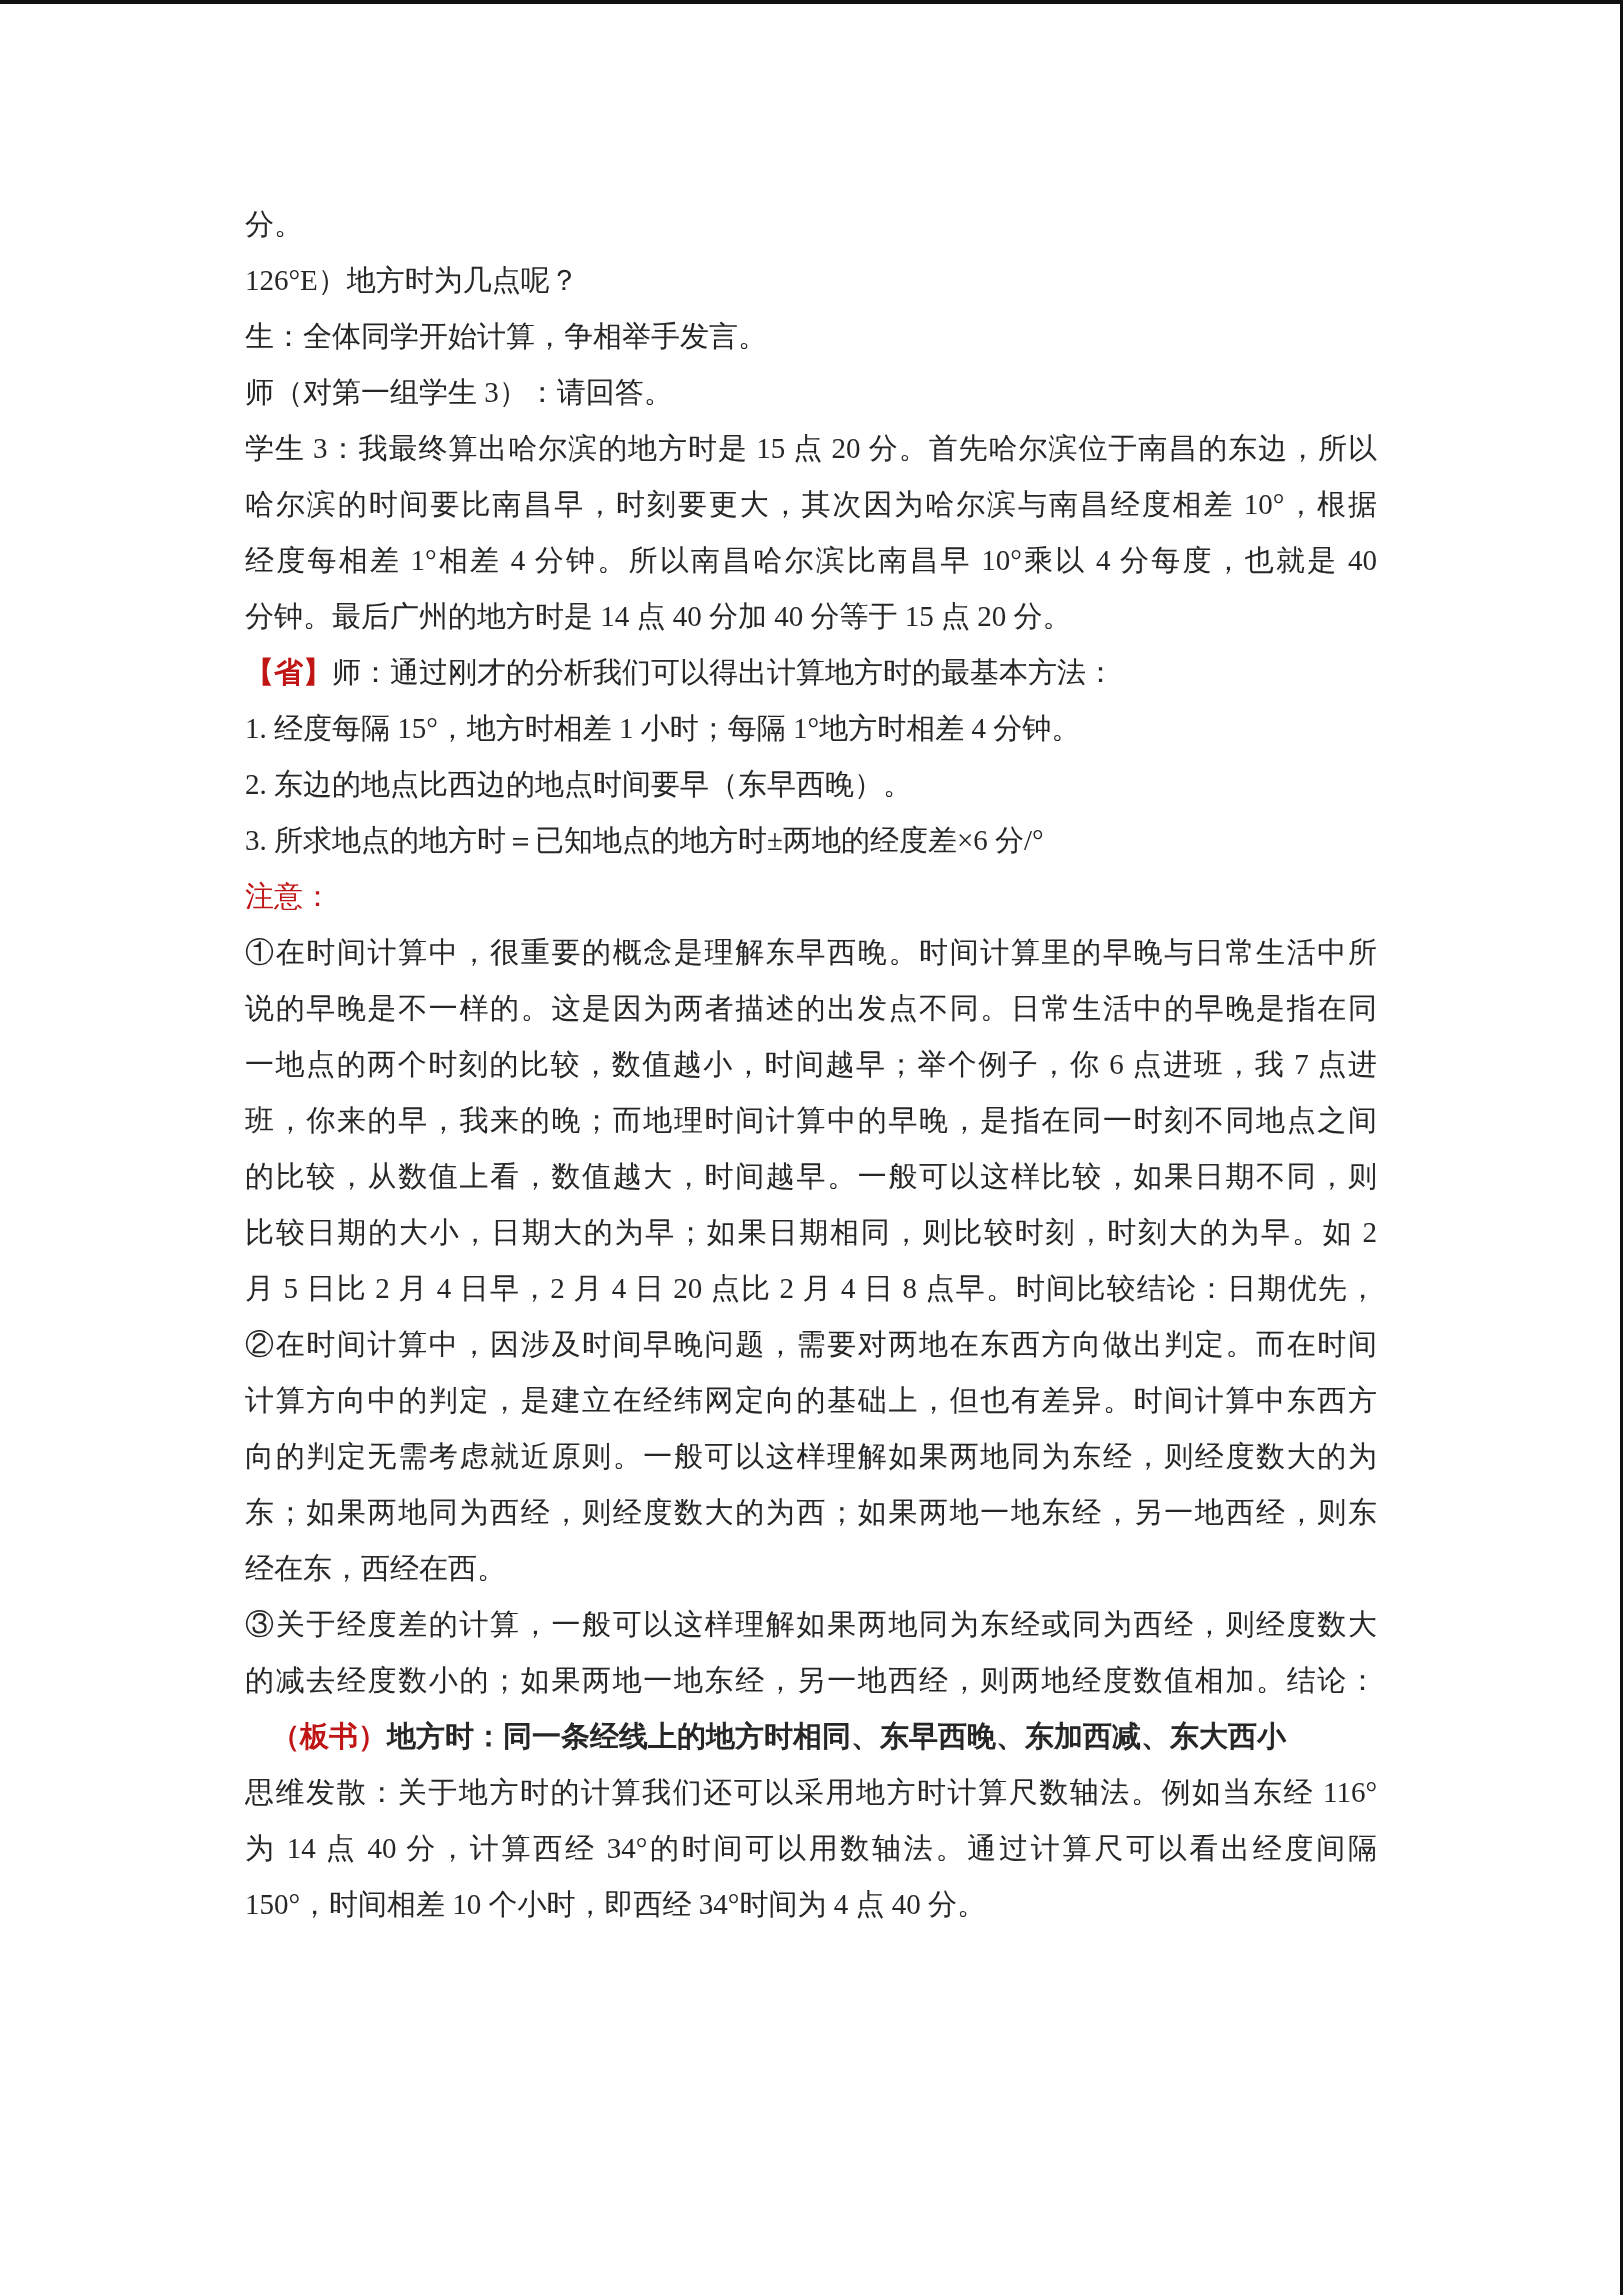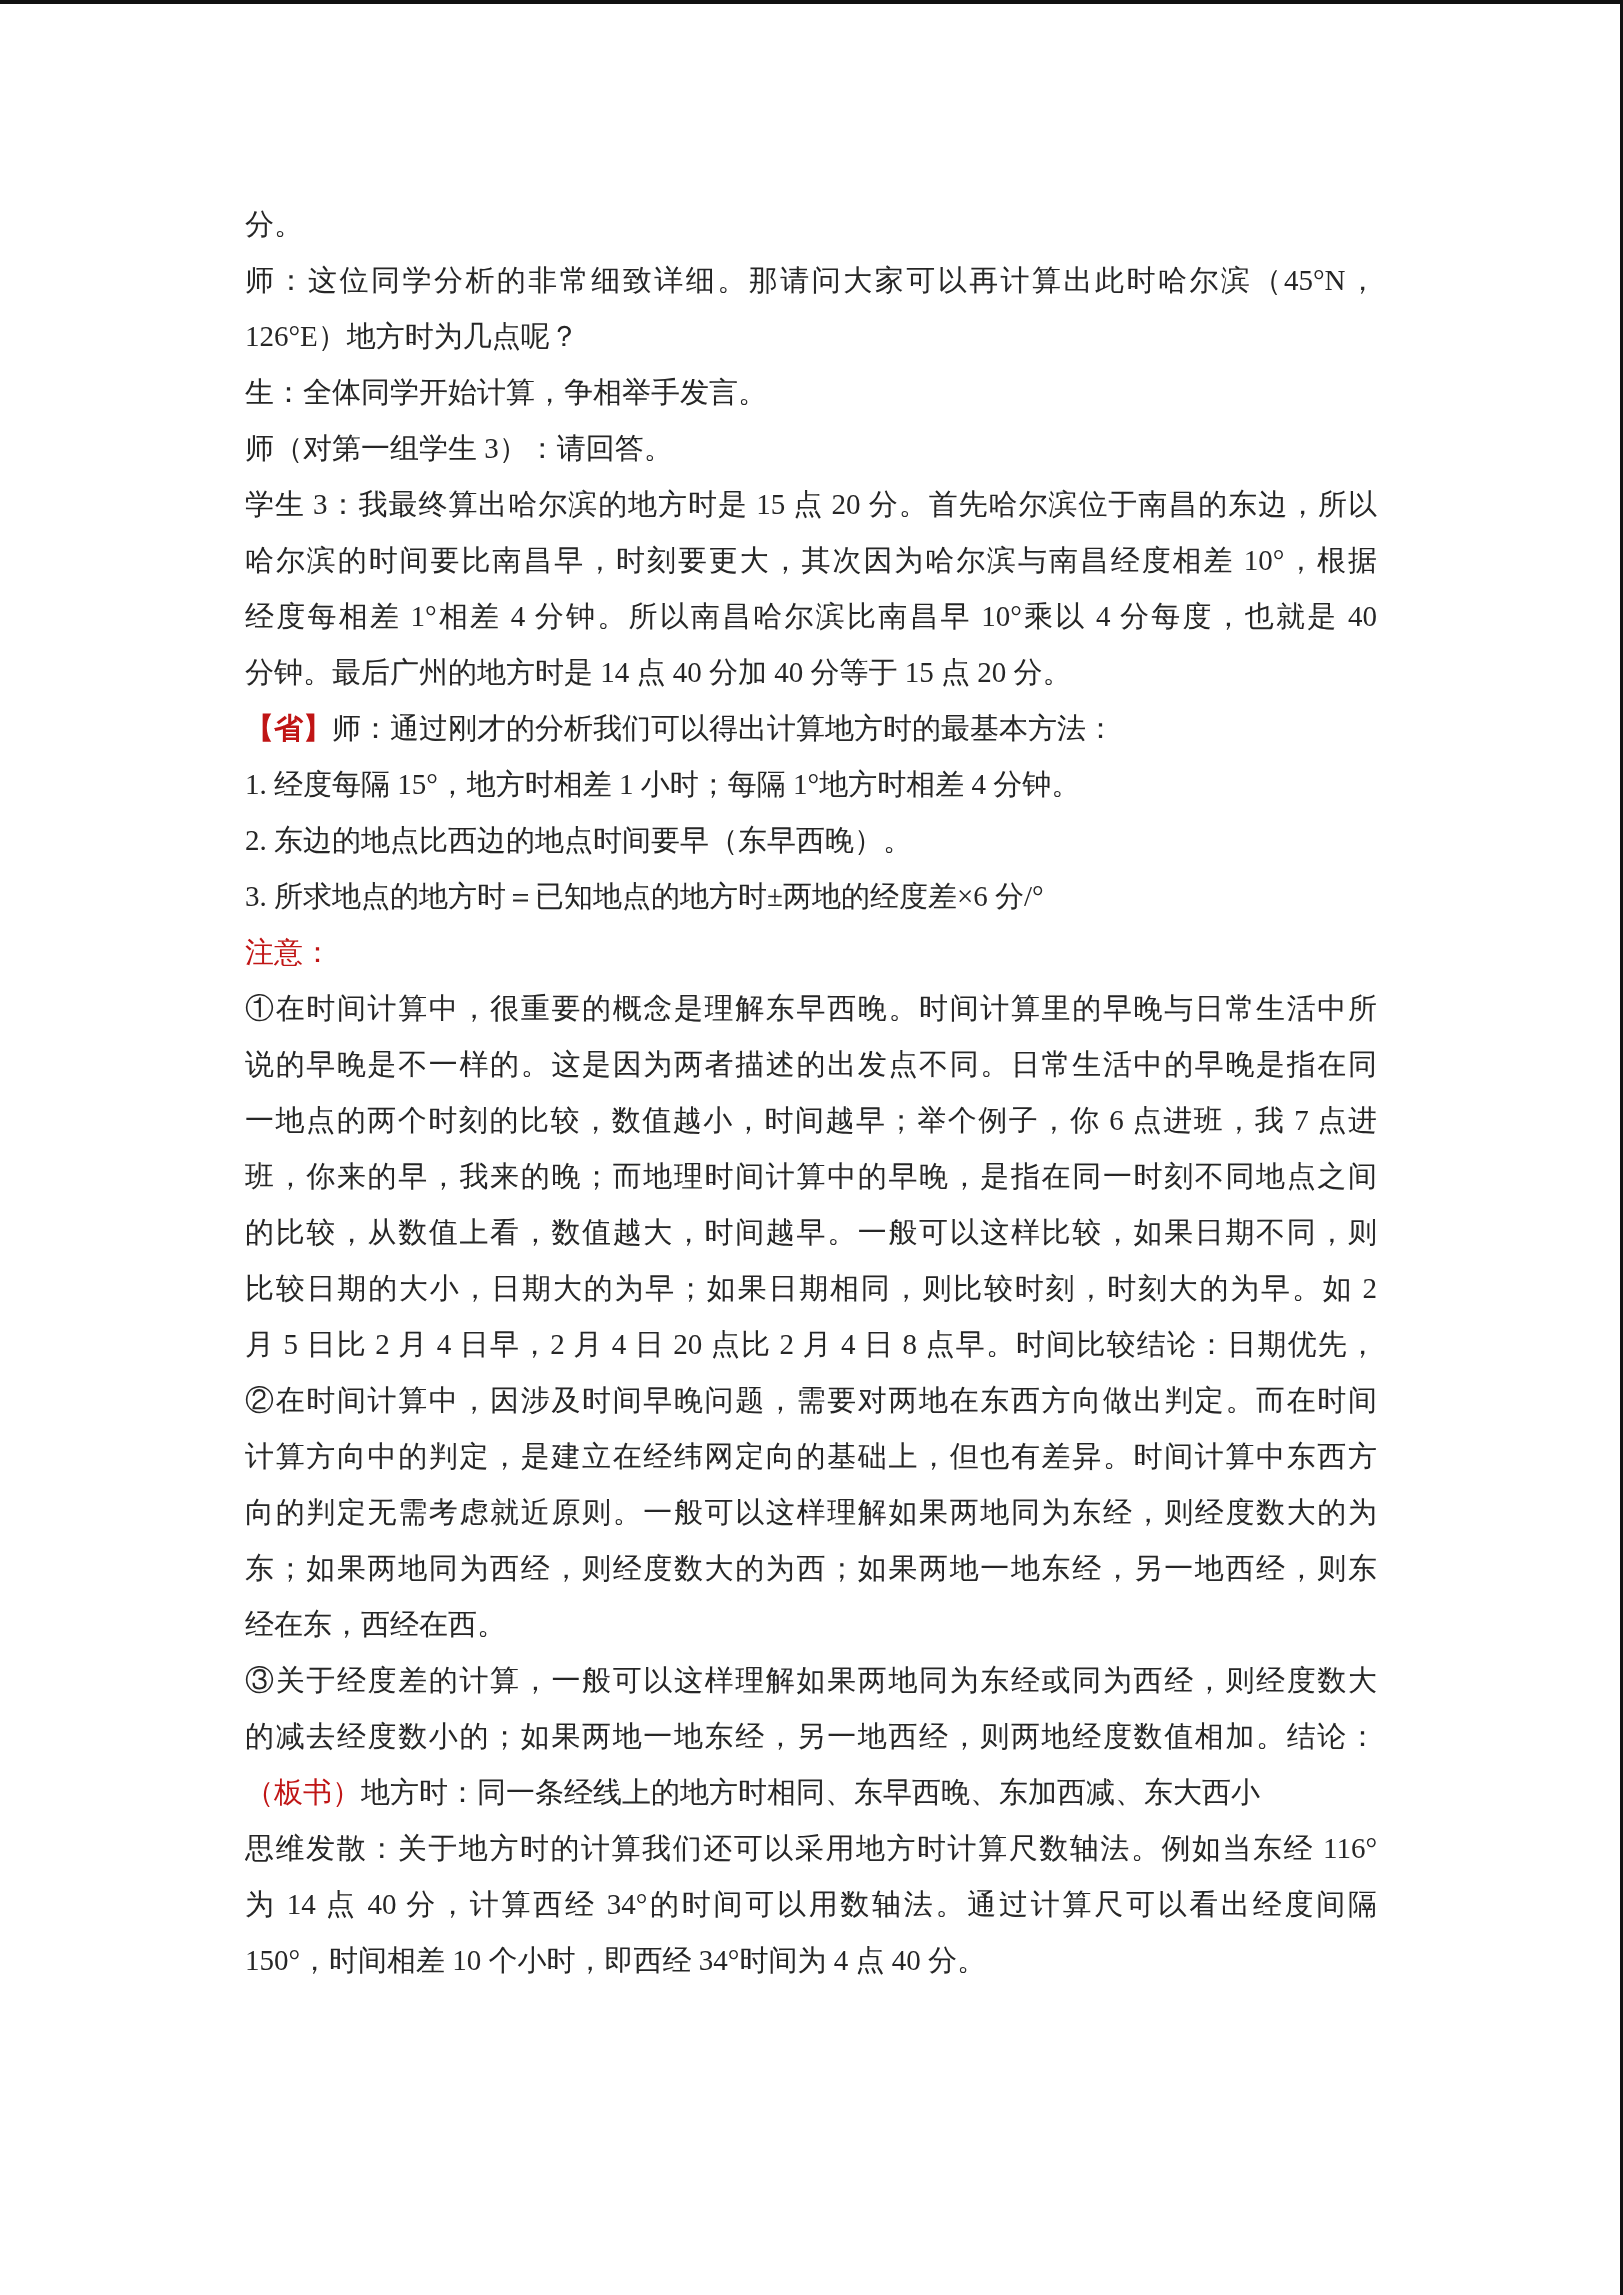--- a/index.html
+++ b/index.html
@@ -33,31 +33,30 @@
     white-space:nowrap;
   }
   .line.just{
     white-space:normal;
     text-align:justify;
     text-align-last:justify;
     overflow:hidden;
   }
   .red{color:#c01515;}
   .tag{font-weight:700;}
-  .line.bold{font-weight:400;}
+  .line.bold{font-weight:700;margin-left:26px;}
 </style>
 </head>
 <body>
 
 <div class="top-border"></div>
 <div class="right-border"></div>
 
 <main class="doc">
   <div class="line"><span>分。</span></div>
-  <div class="line just"><span>师：这位同学分析的非常细致详细。那请问大家可以再计算出此时哈尔滨（45°N，</span></div>
   <div class="line"><span>126°E）地方时为几点呢？</span></div>
   <div class="line"><span>生：全体同学开始计算，争相举手发言。</span></div>
   <div class="line"><span>师（对第一组学生 3）：请回答。</span></div>
   <div class="line just"><span>学生 3：我最终算出哈尔滨的地方时是 15 点 20 分。首先哈尔滨位于南昌的东边，所以</span></div>
   <div class="line just"><span>哈尔滨的时间要比南昌早，时刻要更大，其次因为哈尔滨与南昌经度相差 10°，根据</span></div>
   <div class="line just"><span>经度每相差 1°相差 4 分钟。所以南昌哈尔滨比南昌早 10°乘以 4 分每度，也就是 40</span></div>
   <div class="line"><span>分钟。最后广州的地方时是 14 点 40 分加 40 分等于 15 点 20 分。</span></div>
   <div class="line"><span class="red tag">【省】</span><span>师：通过刚才的分析我们可以得出计算地方时的最基本方法：</span></div>
   <div class="line"><span>1. 经度每隔 15°，地方时相差 1 小时；每隔 1°地方时相差 4 分钟。</span></div>
   <div class="line"><span>2. 东边的地点比西边的地点时间要早（东早西晚）。</span></div>

